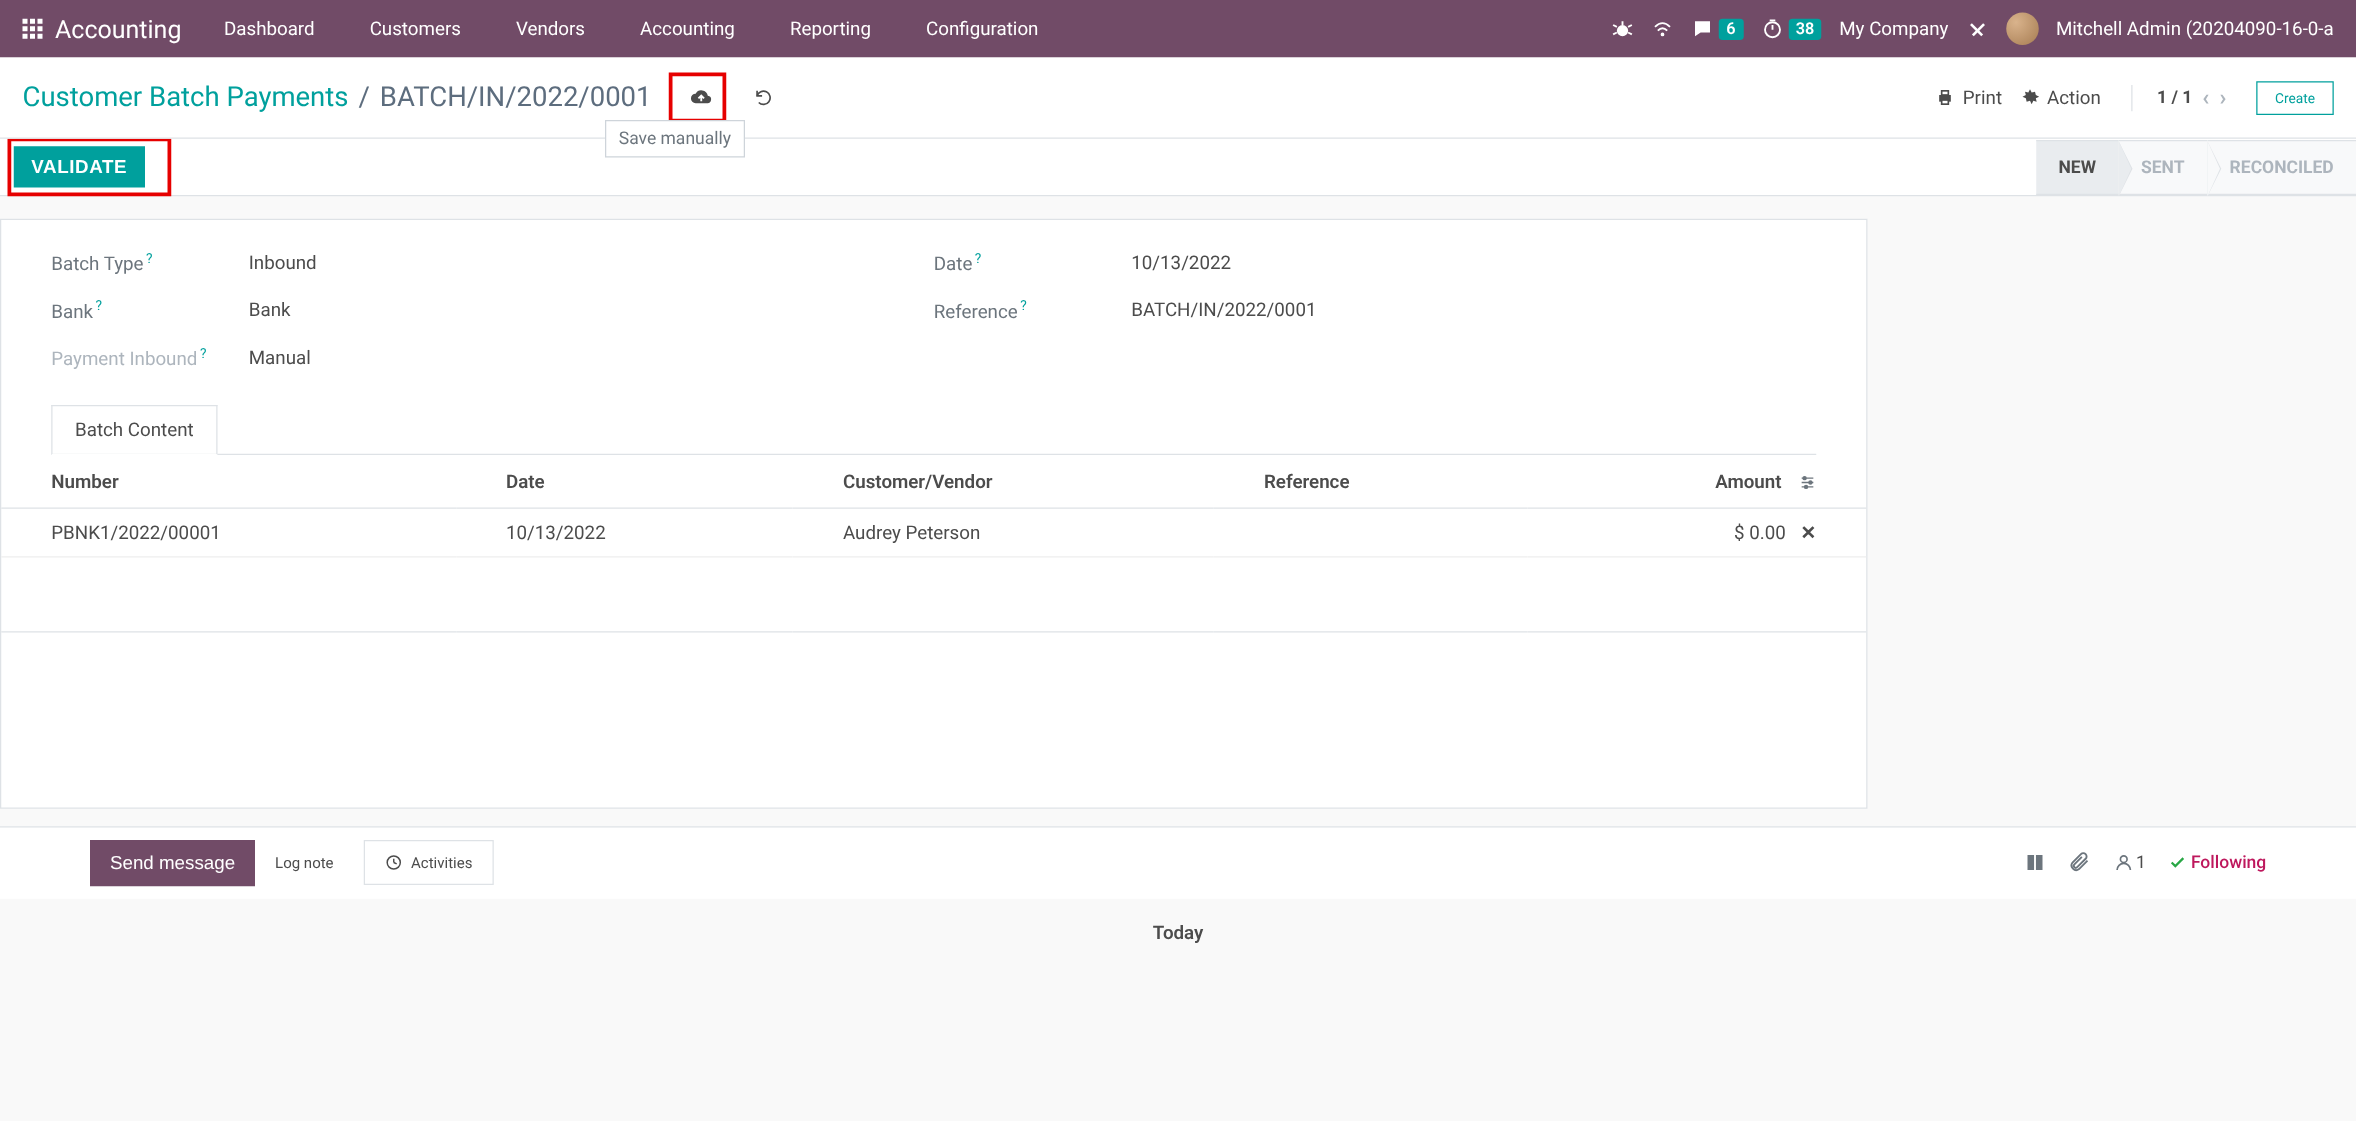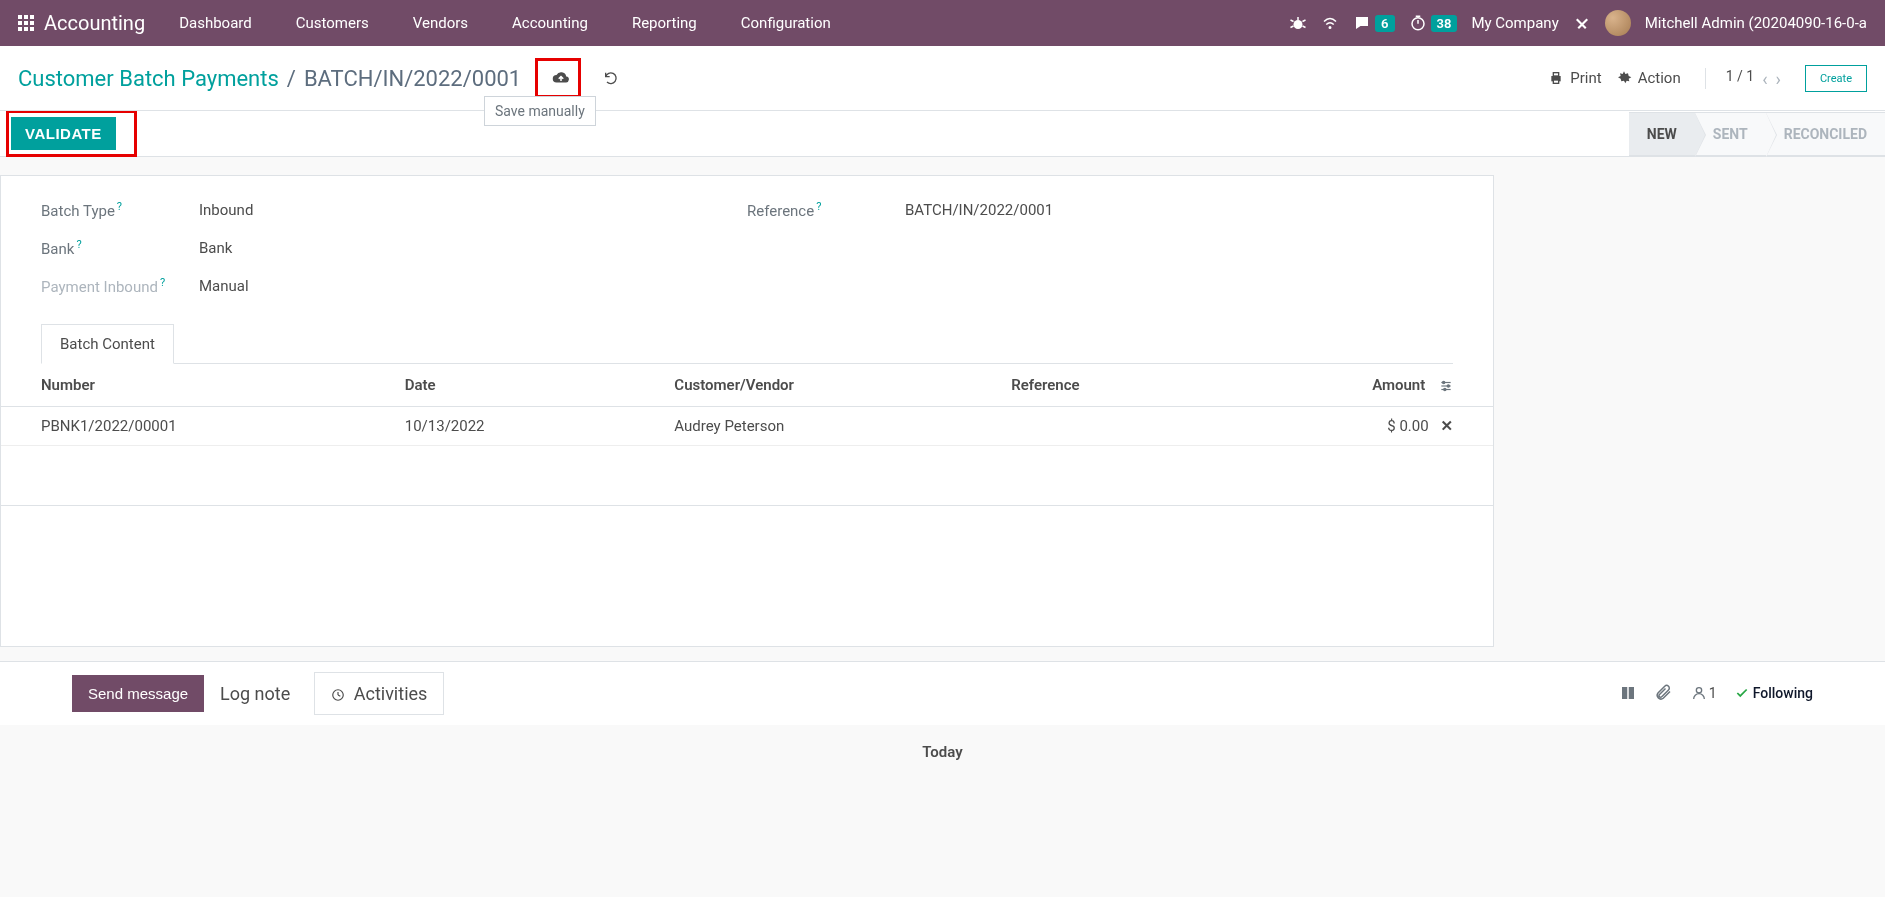--- a/index.html
+++ b/index.html
@@ -37,21 +37,21 @@
 .breadcrumb { display:flex; align-items:center; gap:8px; font-size:22px; color:#5D6D7E; }
 .breadcrumb .bc-link { color:#00A09D; cursor:pointer; font-size:22px; }
 .breadcrumb .sep { color:#5D6D7E; }
 .breadcrumb .bc-current { }
 .icon-btn { width:32px; height:32px; display:flex; align-items:center; justify-content:center; border:1px solid #ced4da; border-radius:3px; margin-left:6px; cursor:pointer; color:#4c4c4c; }
 .icon-btn.no-border { border:none; }
 .red-box { border:3px solid #e60000; padding:1px; display:inline-flex; }
 .tooltip-box { position:absolute; left:484px; top:50px; border:1px solid #ced4da; background:#fff; padding:6px 10px; font-size:14px; color:#6c757d; }
 .breadcrumb-right { margin-left:auto; display:flex; align-items:center; gap:14px; }
 .btn-text { display:flex; align-items:center; gap:6px; cursor:pointer; font-size:15px; }
-.pager { display:flex; gap:8px; border-left:1px solid #dee2e6; padding-left:20px; margin-left:10px; }
+.pager { display:flex; align-items:center; gap:8px; border-left:1px solid #dee2e6; padding-left:20px; margin-left:10px;font-weight:bold; }
 .pager-btn { color:#adb5bd; cursor:pointer; font-size:18px; }
 .create-btn { border:1px solid #00A09D; color:#00A09D; padding:6px 14px; font-size:11px; cursor:pointer; margin-left:10px; }
 
 
 .action-bar { background:#fff; border-bottom:1px solid #dee2e6; display:flex; align-items:center; height:46px; padding-left:6px; }
 .validate-wrap { border:3px solid #e60000; padding:4px 18px 4px 2px; display:inline-block; }
 .validate-btn { background:#00A09D; color:#fff; border:none; padding:8px 14px; font-size:15px; font-weight:600; letter-spacing:0.5px; cursor:pointer; }
 .status-steps { margin-left:auto; display:flex; }
 .step { position:relative; padding:0 18px; height:44px; display:flex; align-items:center; font-size:14px; color:#adb5bd; font-weight:700; background:#f8f9fa; border-top:1px solid #dee2e6; border-bottom:1px solid #dee2e6; }
 .step.active { color:#4c4c4c; background:#e9ecef; }
@@ -75,24 +75,24 @@
 .tbl th { text-align:left; padding:12px 40px; font-size:15px; font-weight:600; border-bottom:1px solid #dee2e6; }
 .tbl th.r, .tbl td.r { text-align:right; }
 .tbl td { padding:10px 40px; font-size:15px; border-bottom:1px solid #eee; }
 .row-delete { cursor:pointer; margin-left:8px; font-weight:bold; color:#4c4c4c; }
 .add-line { color:#00A09D; cursor:pointer; }
 .settings-icon{ margin-left:10px; cursor:pointer; color:#6c757d; }
 
 
 .chatter { margin-top:14px; border-top:1px solid #dee2e6; background:#fff; display:flex; align-items:center; padding:10px 0 10px 72px; }
 .send-msg-btn { background:#714B67; color:#fff; border:none; padding:10px 16px; font-size:15px; cursor:pointer; }
-.chatter-btn { padding:10px 16px; font-size:18px; cursor:pointer;text-align:right; }
+.chatter-btn { padding:10px 16px; font-size:12px; cursor:pointer;text-align:right; }
 .chatter-box { border:1px solid #dee2e6; margin-left:8px; }
 .chatter-right { margin-left:auto; margin-right:72px; display:flex; align-items:center; gap:18px; }
-.following { color:#0f172a; display:flex; align-items:center; gap:4px; font-weight:500;text-align:right; }
+.following { color:#be185d; display:flex; align-items:center; gap:4px; font-weight:500;text-align:right; }
 .today { text-align:center; color:#4c4c4c; font-size:15px; margin-top:18px; font-weight:600; }
 
 svg { display:inline-block; vertical-align:middle; }
 .muted { color:#adb5bd; }
 </style>
 </head>
 <body>
 
 <div class="topnav">
   <div class="apps-icon">
@@ -227,20 +227,24 @@
         <div class="form-row">
           <div class="form-label"><span>Bank</span><span class="help">?</span></div>
           <div class="form-val">Bank</div>
         </div>
         <div class="form-row">
           <div class="form-label muted"><span>Payment Inbound</span><span class="help">?</span></div>
           <div class="form-val">Manual</div>
         </div>
       </div>
       <div class="form-col">
+        <div class="form-row">
+          <div class="form-label"><span>Date</span><span class="help">?</span></div>
+          <div class="form-val">10/13/2022</div>
+        </div>
         <div class="form-row">
           <div class="form-label"><span>Reference</span><span class="help">?</span></div>
           <div class="form-val">BATCH/IN/2022/0001</div>
         </div>
       </div>
     </div>
 
     <div class="tabs">
       <div class="tab">Batch Content</div>
     </div>

